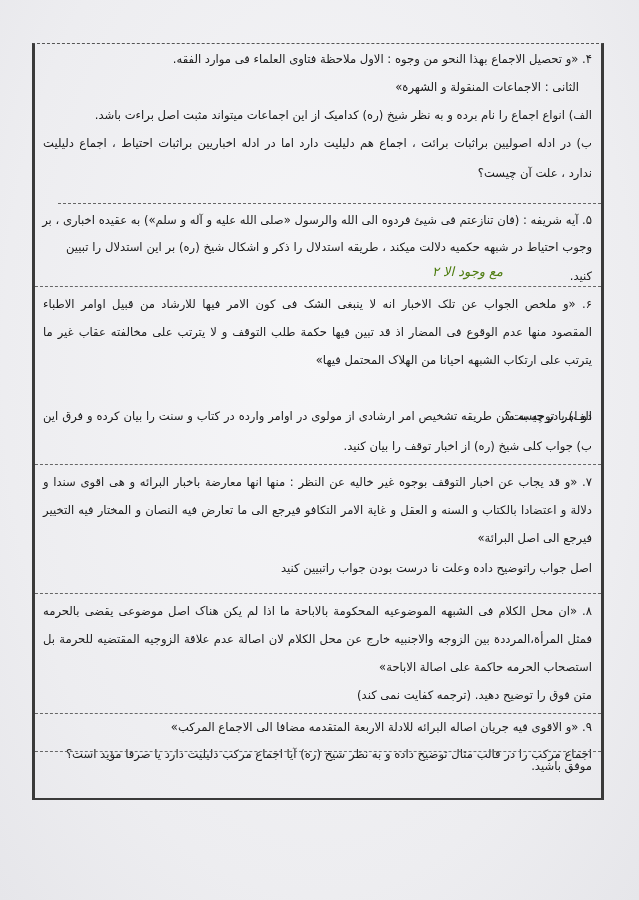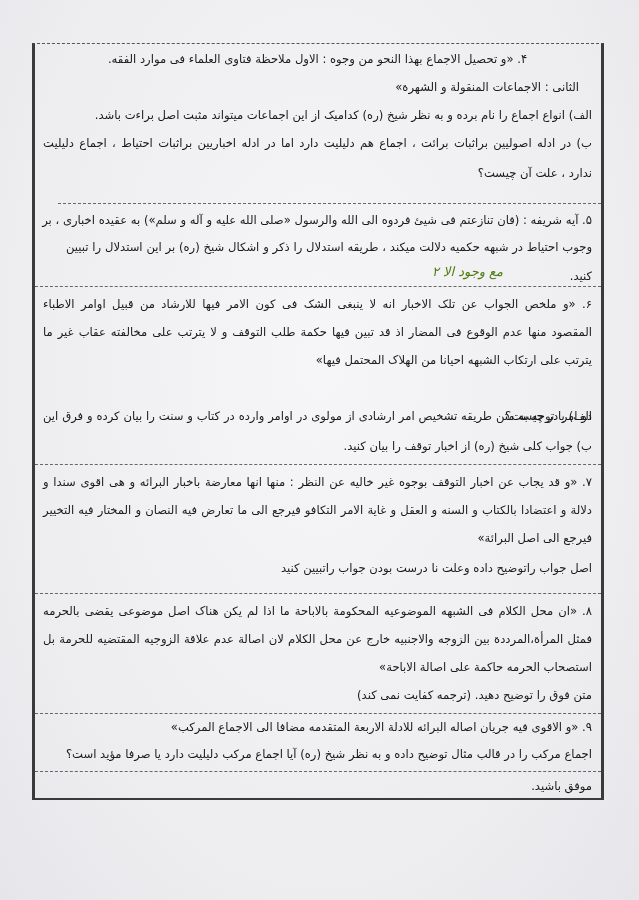--- a/index.html
+++ b/index.html
@@ -44,21 +44,21 @@
   }
 </style>
 </head>
 <body>
 
 <div class="page-shade"></div>
 
 <div class="exam-box">
 
   <div class="section" style="top:0; height:153px;">
-    <div class="line" style="top:8px;text-align:center;">۴. «و تحصیل الاجماع بهذا النحو من وجوه : الاول ملاحظة فتاوی العلماء فی موارد الفقه.</div>
+    <div class="line" style="top:8px;">۴. «و تحصیل الاجماع بهذا النحو من وجوه : الاول ملاحظة فتاوی العلماء فی موارد الفقه.</div>
     <div class="line" style="top:36px; right:22px;">الثانی : الاجماعات المنقولة و الشهرة»</div>
     <div class="line" style="top:64px;">الف) انواع اجماع را نام برده و به نظر شیخ (ره) کدامیک از این اجماعات میتواند مثبت اصل براءت باشد.</div>
     <div class="line justify" style="top:92px;">ب) در ادله اصولیین براثبات برائت ، اجماع هم دلیلیت دارد اما در ادله اخباریین براثبات احتیاط ، اجماع دلیلیت</div>
     <div class="line" style="top:122px;">ندارد ، علت آن چیست؟</div>
   </div>
 
   <div class="section div-top" style="top:159px; height:89px;margin-left:23px;">
     <div class="line justify" style="top:9px;">۵. آیه شریفه : (فان تنازعتم فی شیئ فردوه الی الله والرسول «صلی الله علیه و آله و سلم») به عقیده اخباری ، بر</div>
     <div class="line justify" style="top:36px;">وجوب احتیاط در شبهه حکمیه دلالت میکند ، طریقه استدلال را ذکر و اشکال شیخ (ره) بر این استدلال را تبیین</div>
     <div class="line" style="top:65px;">کنید.</div>
@@ -86,17 +86,17 @@
     <div class="line justify" style="top:38px;">فمثل المرأة،المرددة بین الزوجه والاجنبیه خارج عن محل الکلام لان اصالة عدم علاقة الزوجیه المقتضیه للحرمة بل</div>
     <div class="line" style="top:66px;">استصحاب الحرمه حاکمة علی اصالة الاباحة»</div>
     <div class="line" style="top:94px;">متن فوق را توضیح دهید. (ترجمه کفایت نمی کند)</div>
   </div>
 
   <div class="section div-top" style="top:669px; height:58px;">
     <div class="line" style="top:6px;">۹. «و الاقوی فیه جریان اصاله البرائه للادلة الاربعة المتقدمه مضافا الی الاجماع المرکب»</div>
     <div class="line" style="top:33px;">اجماع مرکب را در قالب مثال توضیح داده و به نظر شیخ (ره) آیا اجماع مرکب دلیلیت دارد یا صرفا مؤید است؟</div>
   </div>
 
-  <div class="section div-top" style="top:727px; height:28px;padding-left:16px;">
+  <div class="section div-top" style="top:707px; height:28px;padding-left:16px;">
     <div class="line" style="top:7px;">موفق باشید.</div>
   </div>
 
 </div>
 
 </body></html>

